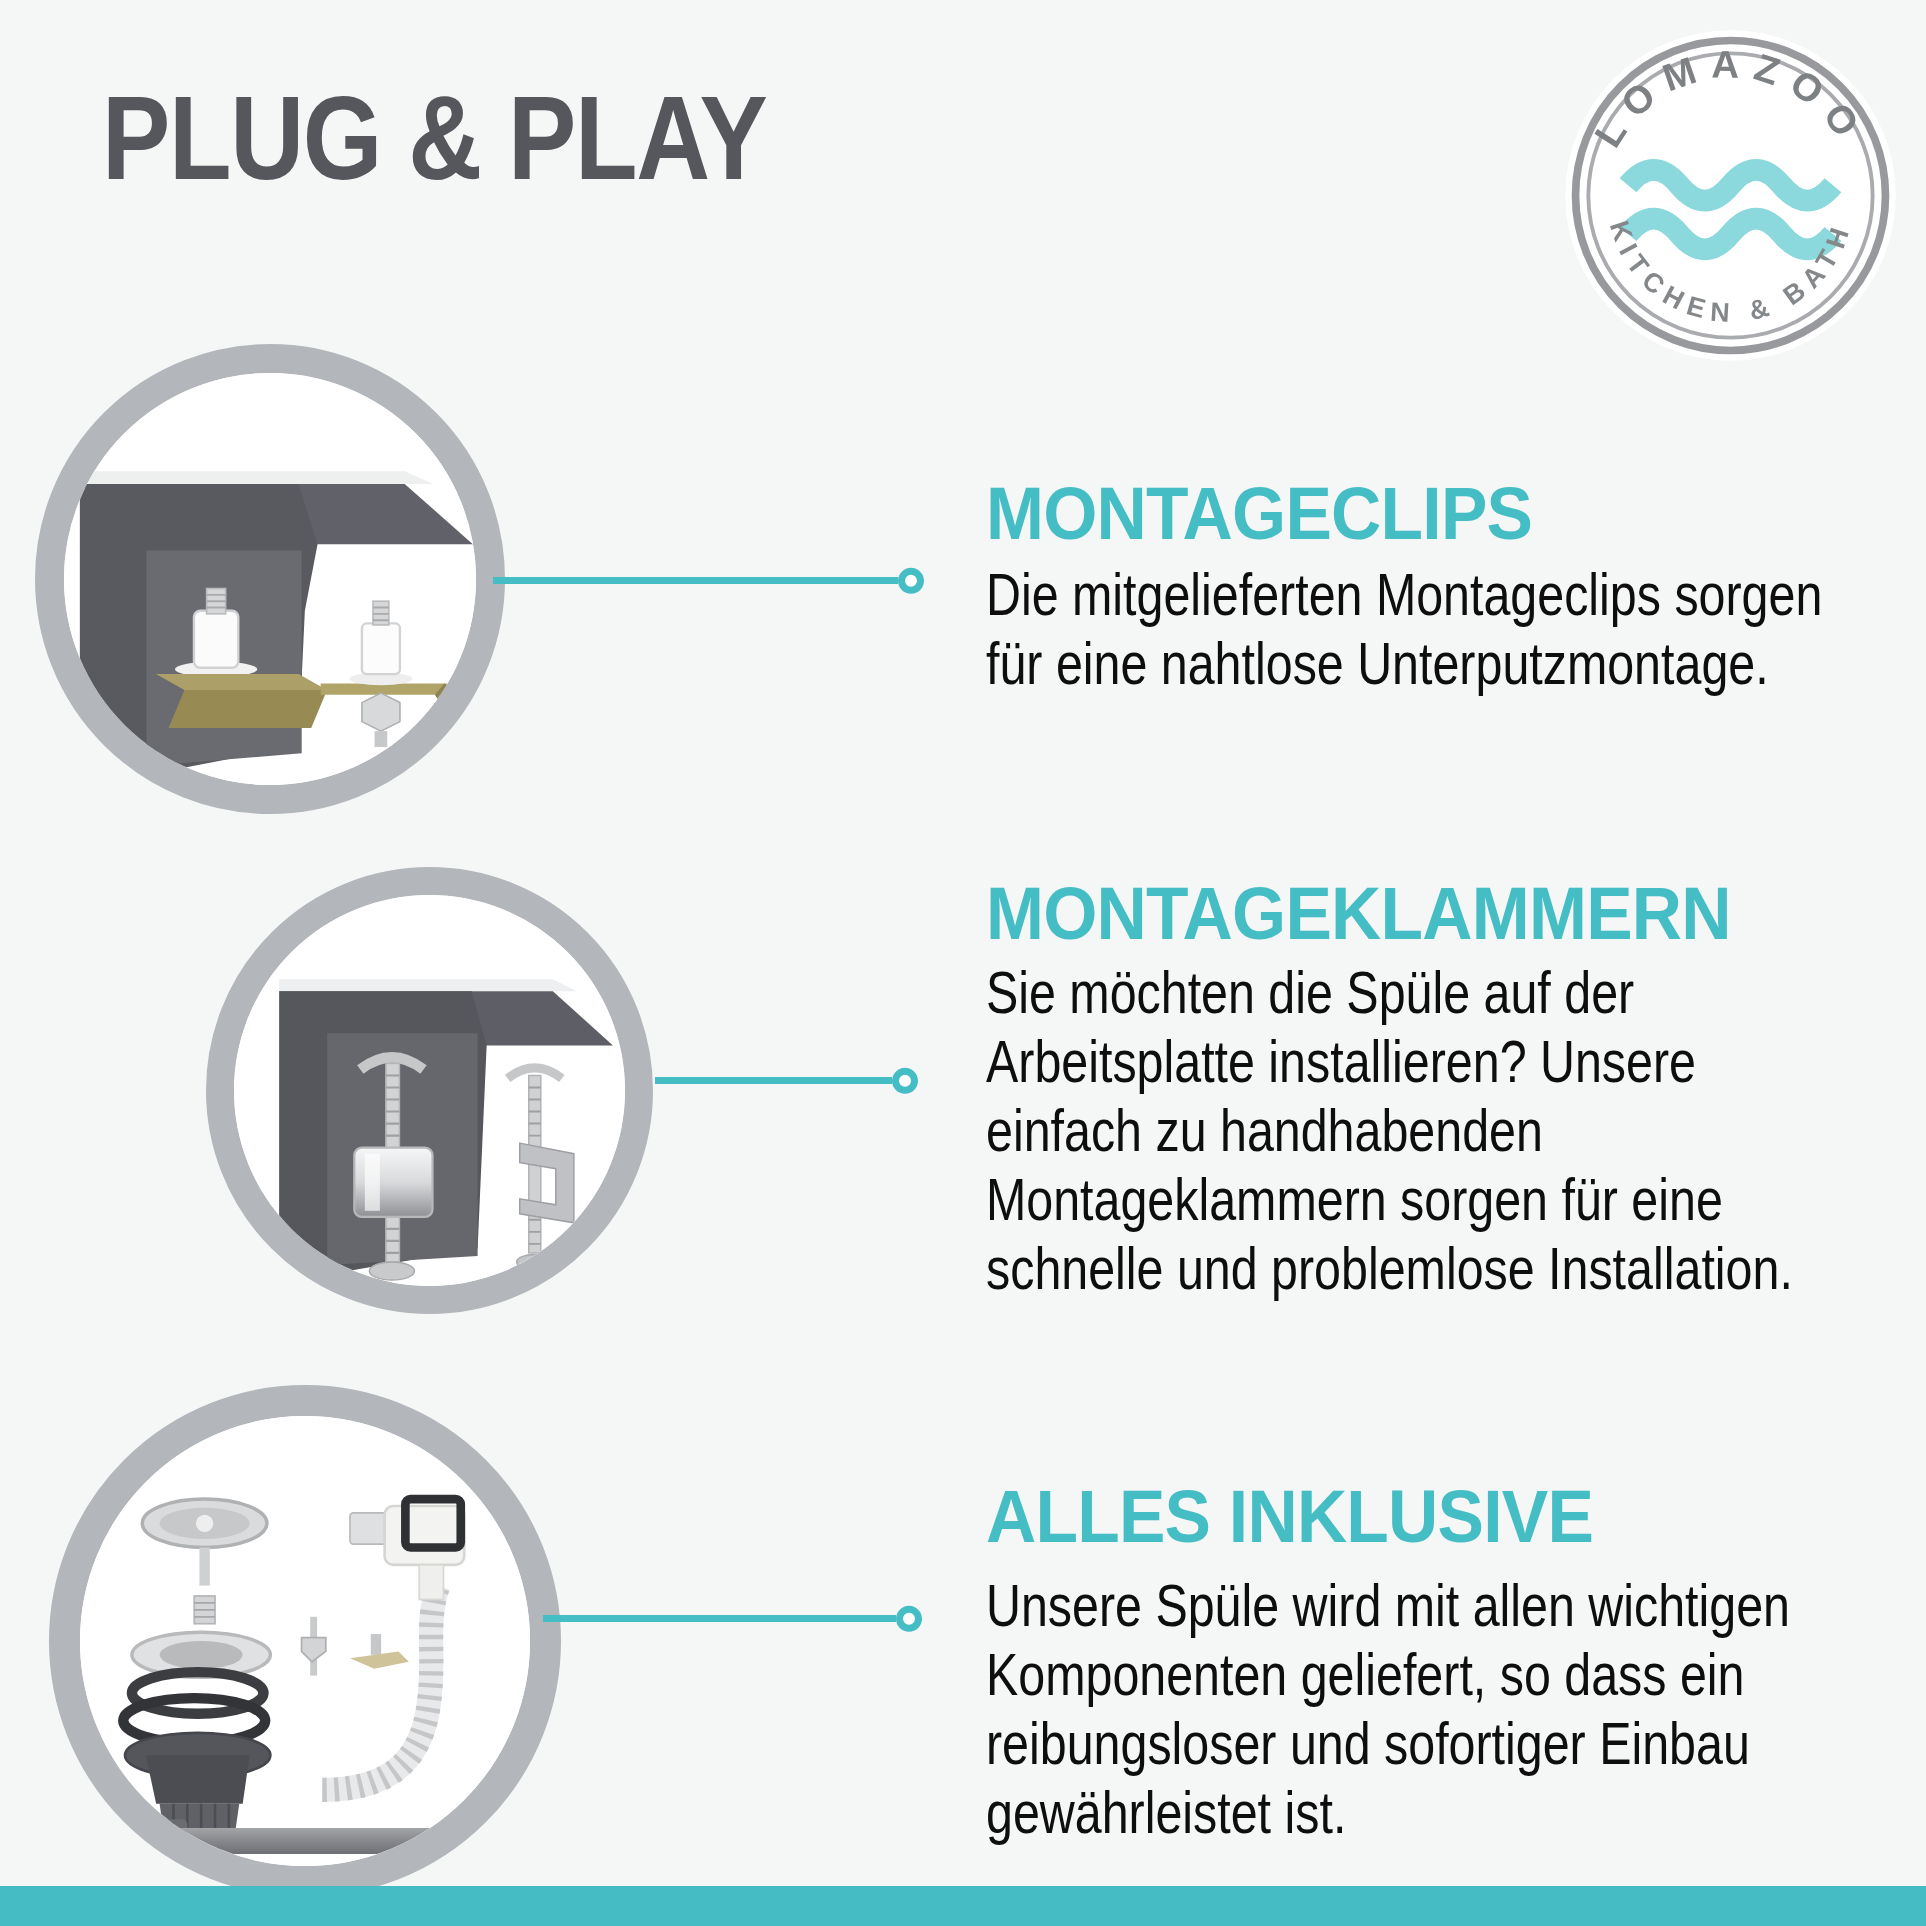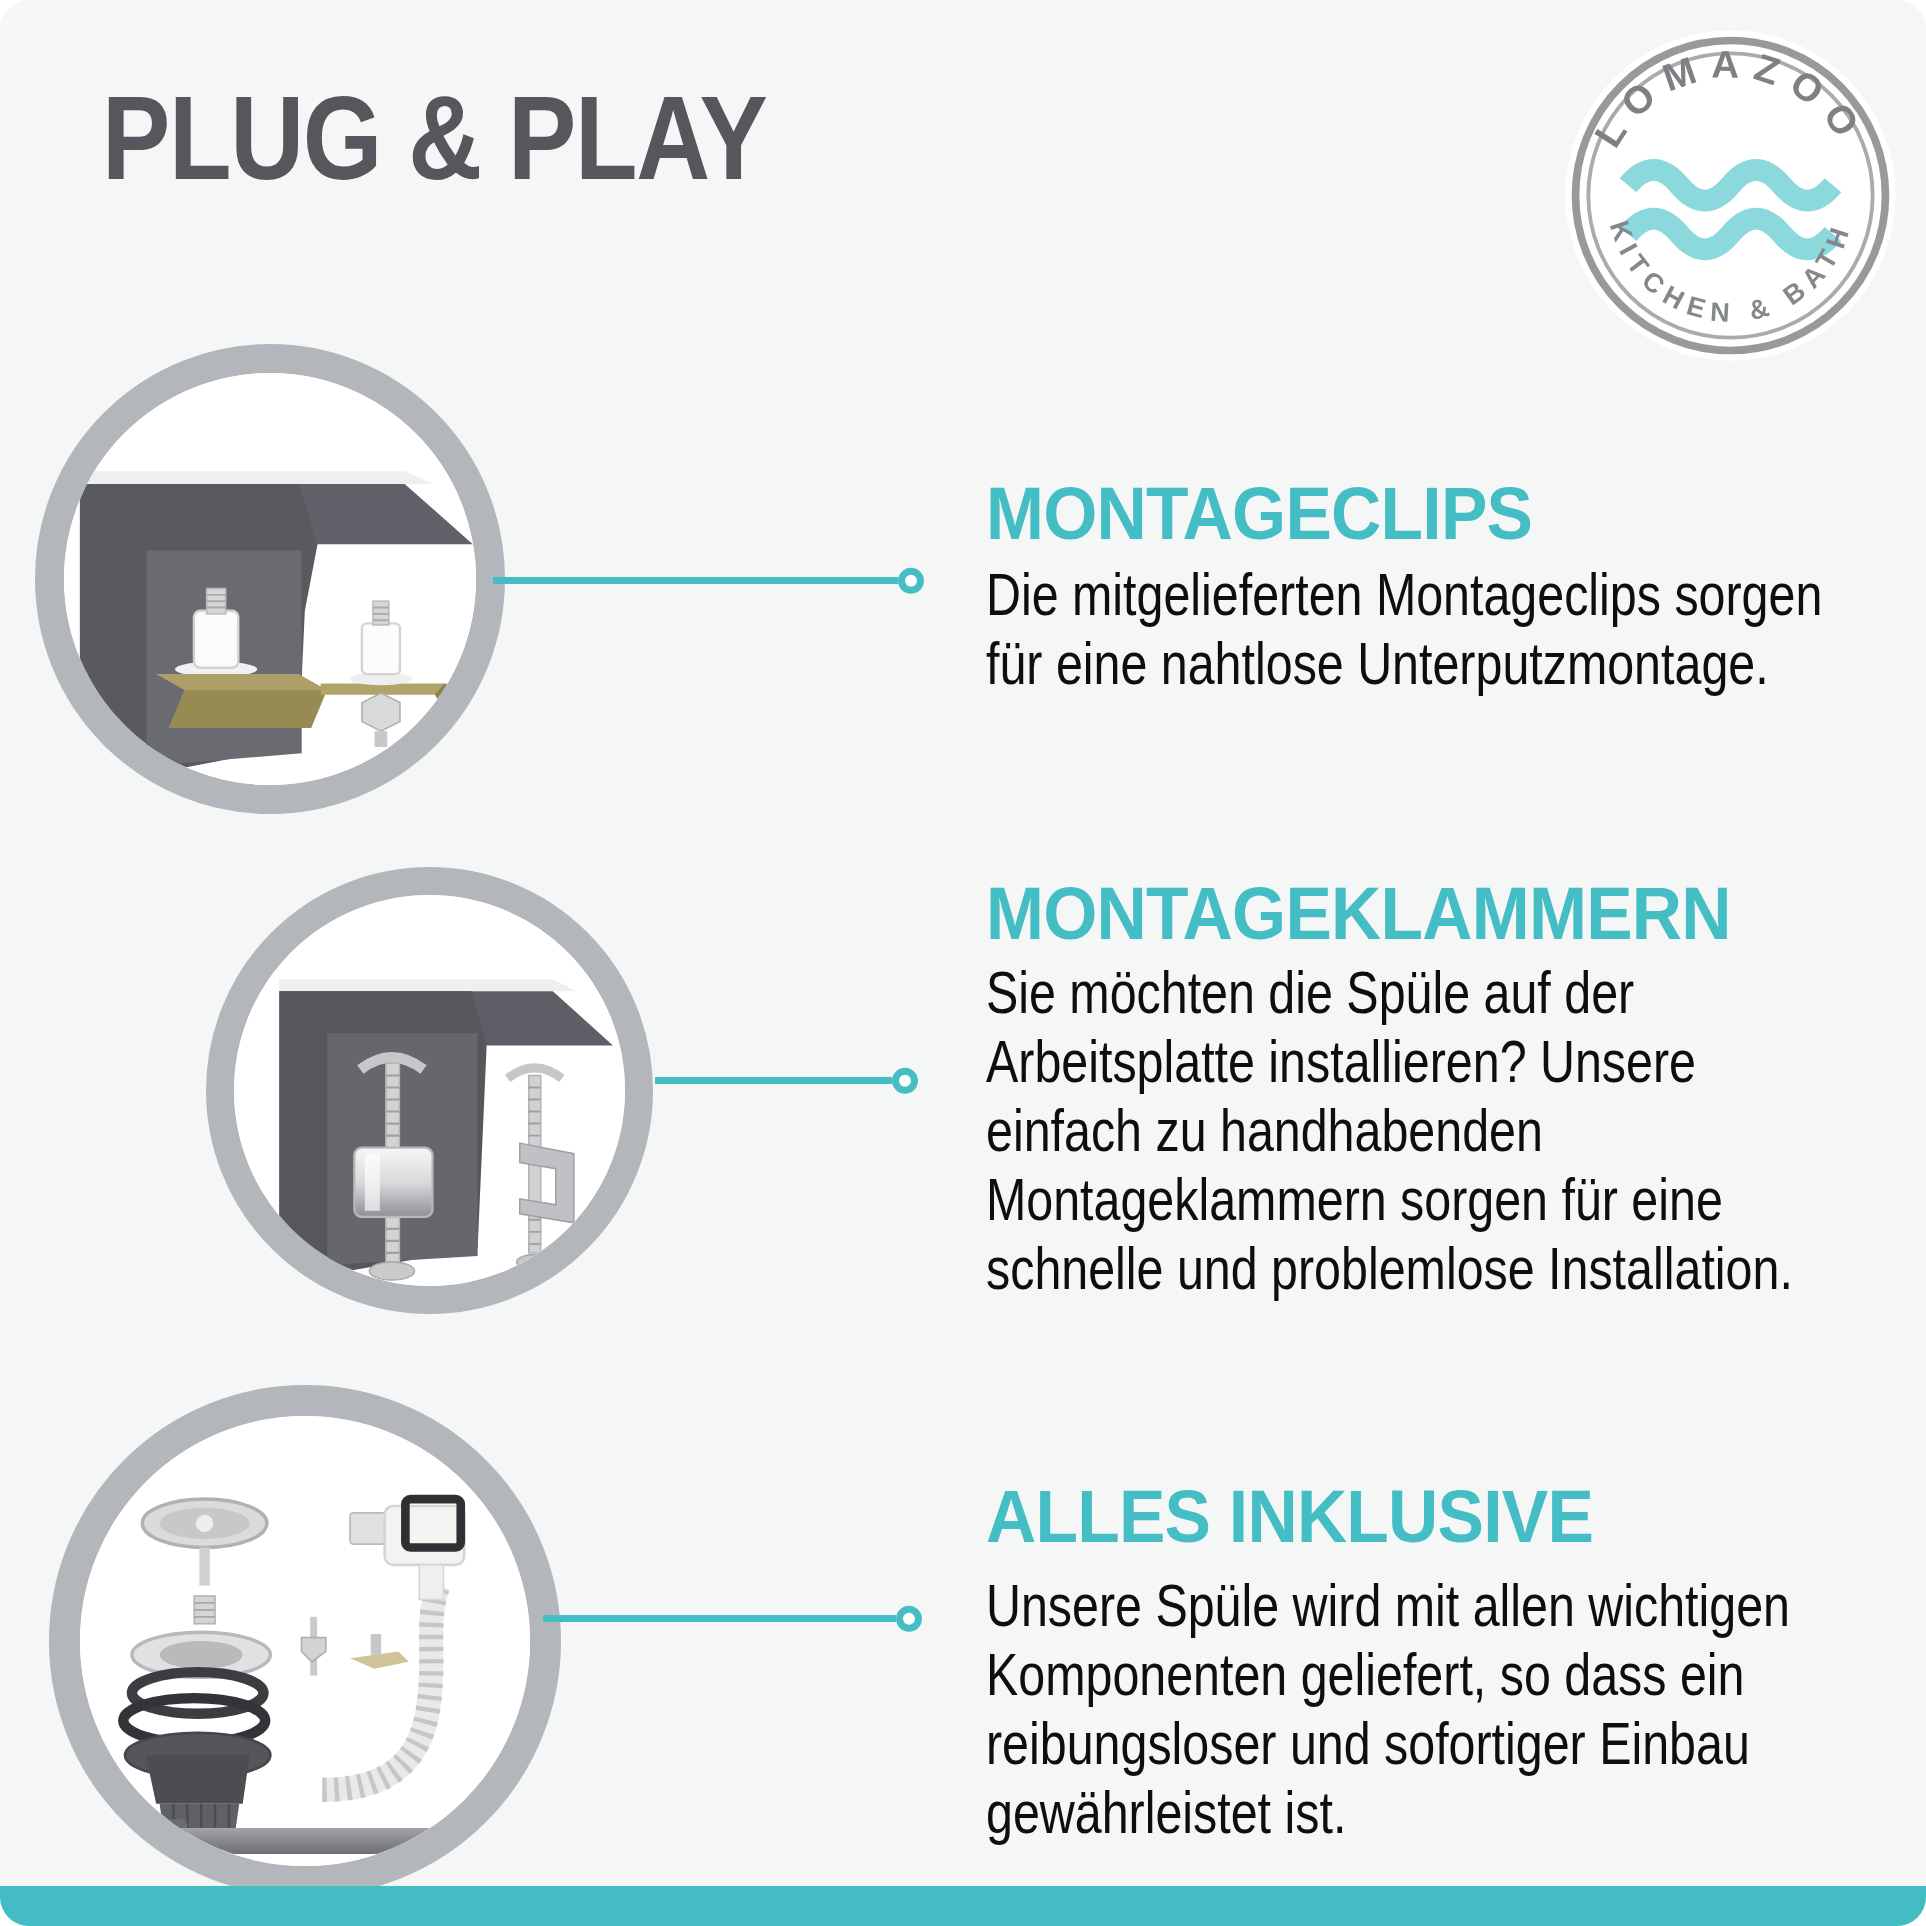--- a/index.html
+++ b/index.html
@@ -2,21 +2,20 @@
 <html style="font-size:12.3px"><head>
 <meta charset="utf-8">
 <style>
   html,body{margin:0;padding:0;}
   .page{
     position:relative;
     width:1926px;height:1926px;
     background:#f5f6f6;
     overflow:hidden;
     font-family:"Liberation Sans","DejaVu Sans",sans-serif;
-    border-radius:29px;
   }
   
   .title{
     position:absolute;left:102px;top:76px;
     font-size:119px;line-height:123px;font-weight:800;
     color:#55575c;letter-spacing:-1.5px;
     transform:scaleX(0.86);transform-origin:left top;
     white-space:nowrap;
   }
   

